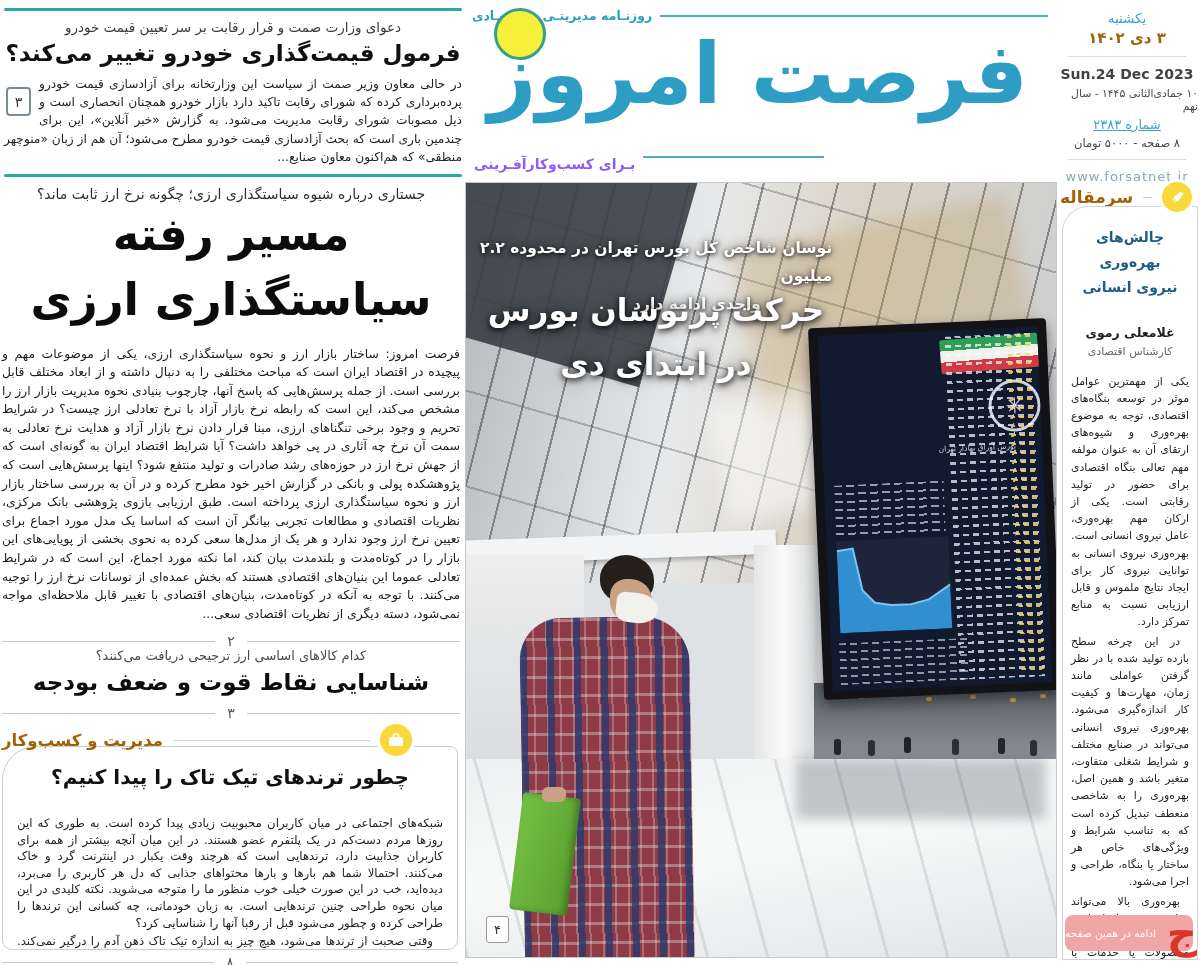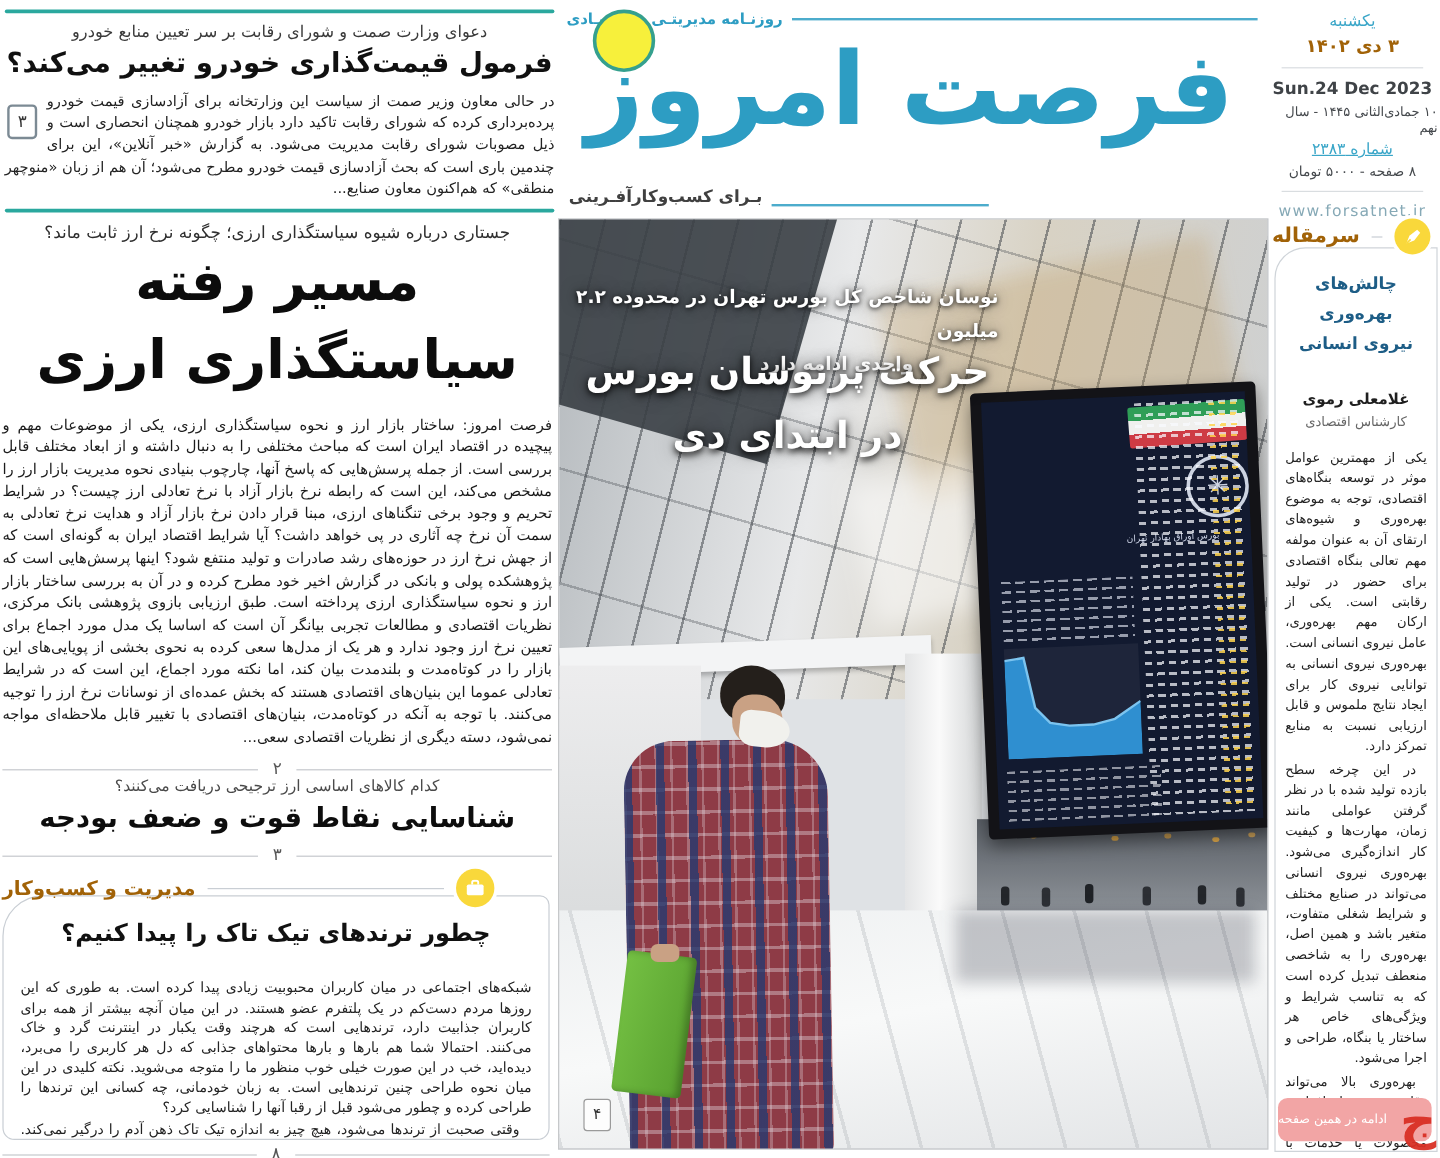--- a/index.html
+++ b/index.html
@@ -19,22 +19,22 @@
 
   
   .masthead { position:absolute; left:462px; top:0; width:592px; height:180px; }
   .tagline-top { position:absolute; top:8px; right:6px; left:10px; display:flex; align-items:center; gap:8px;
       color:#2d9dc3; font-size:12.5px; font-weight:bold; }
   .tagline-top .line { flex:1; height:2px; background:#2d9dc3; opacity:.85; }
   .logo-circle { position:absolute; left:32px; top:8px; width:52px; height:52px; border-radius:50%;
       background:#f7f03b; border:3px solid #35a08e; z-index:3; }
   .logo-text { position:absolute; top:14px; right:0; width:100%; text-align:center; font-size:84px; font-weight:bold;
       color:#2d9dc3; line-height:1.45; z-index:2; letter-spacing:-2px; }
-  .tagline-bottom { position:absolute; bottom:8px; left:12px; width:350px; display:flex; align-items:flex-end; gap:8px;
-      color:#404040; font-size:14px; font-weight:bold; }
+  .tagline-bottom { position:absolute; bottom:8px; left:12px; width:350px; display:flex; align-items:flex-start; gap:8px;
+      color:#8b5cf6; font-size:14px; font-weight:bold; }
   .tagline-bottom .line { flex:1; height:2px; background:#2d9dc3; opacity:.85; }
 
   
   .date-block { position:absolute; left:1056px; top:10px; width:142px; text-align:center; }
   .date-block .weekday { color:#3aa6c8; font-size:13.5px; }
   .date-block .pdate { color:#a16207; font-size:15px; font-weight:bold; margin-top:3px; }
   .date-block .sep { margin:9px 12px; border-top:1px solid #d9dde0; }
   .date-block .gdate { color:#3f4347; font-size:14px; font-weight:600; direction:ltr; }
   .date-block .hijri { color:#45494d; font-size:10.8px; margin-top:5px;text-align:right; }
   .date-block .issue { color:#3aa6c8; font-size:13px; margin-top:4px;text-decoration:underline; }
@@ -160,21 +160,21 @@
   .photo-pagebox { position:absolute; left:20px; bottom:14px; width:23px; height:27px; background:#fdfdfd; border:1px solid #9a9a9a;
       border-radius:3px; display:flex; align-items:center; justify-content:center; font-size:13px; color:#333; }
 </style>
 </head>
 <body>
 
 <div class="page">
 
   <div class="car-story">
     <div class="rule"></div>
-    <div class="kicker">دعوای وزارت صمت و شورای رقابت بر سر تعیین منابع خودرو</div>
+    <div class="kicker">دعوای وزارت صمت و قرار رقابت بر سر تعیین قیمت خودرو</div>
     <div class="headline">فرمول قیمت‌گذاری خودرو تغییر می‌کند؟</div>
     <div class="body">
       <span class="pagebox">۳</span><span>در حالی معاون وزیر صمت از سیاست این وزارتخانه برای آزادسازی قیمت خودرو پرده‌برداری کرده که شورای رقابت تاکید دارد بازار خودرو همچنان انحصاری است و ذیل مصوبات شورای رقابت مدیریت می‌شود. به گزارش «خبر آنلاین»، این برای چندمین باری است که بحث آزادسازی قیمت خودرو مطرح می‌شود؛ آن هم از زبان «منوچهر منطقی» که هم‌اکنون معاون صنایع...</span>
     </div>
     <div class="rule-b"></div>
   </div>
 
   <div class="masthead">
     <div class="tagline-top">
       <span class="line"></span>

